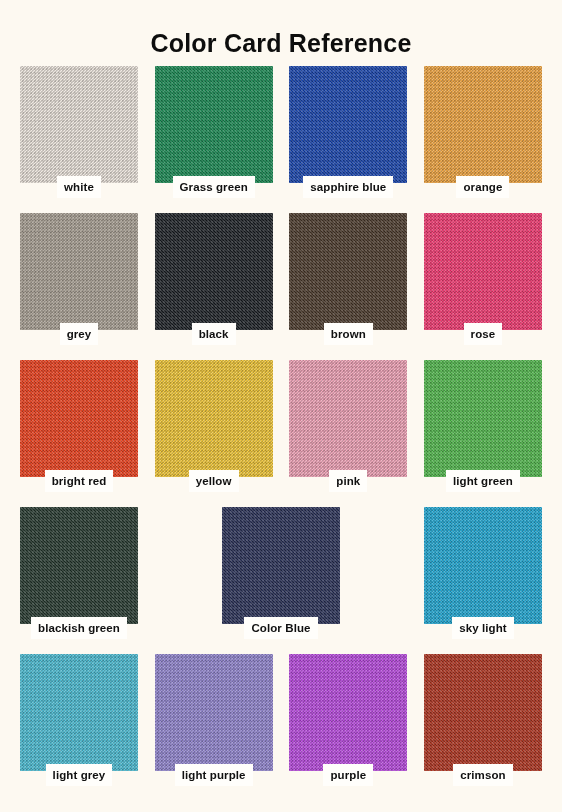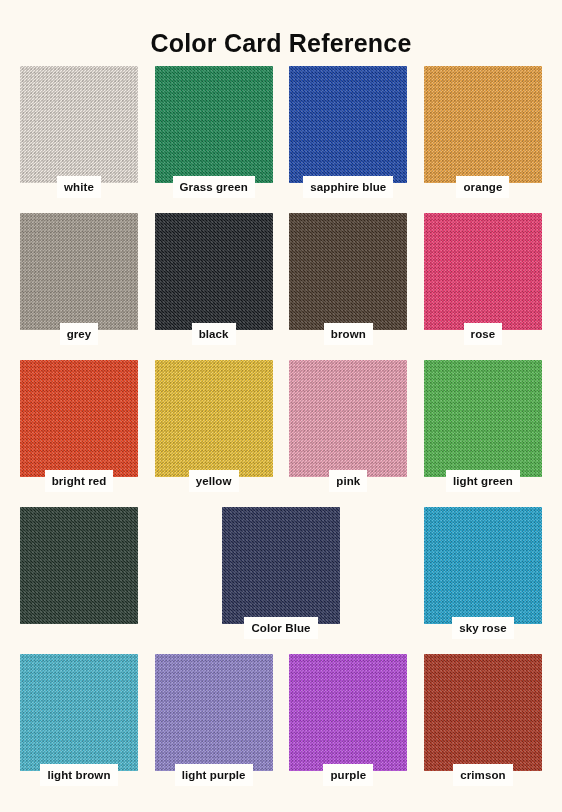--- a/index.html
+++ b/index.html
@@ -185,39 +185,42 @@
         <div class="swatch-cell">
           <div class="swatch-chip" style="background: rgb(76, 184, 71);"></div>
           <div class="swatch-label-wrap">
             <span class="swatch-label">light green</span>
           </div>
         </div>
       </div>
       <div class="swatch-row">
         <div class="swatch-cell">
           <div class="swatch-chip" style="background: rgb(31, 51, 40);"></div>
+          <div class="swatch-label-wrap">
+            <span class="swatch-label">blackish green</span>
+          </div>
         </div>
         <div class="swatch-cell">
           <div class="swatch-chip" style="background: rgb(35, 42, 82);"></div>
           <div class="swatch-label-wrap">
             <span class="swatch-label">Color Blue</span>
           </div>
         </div>
         <div class="swatch-cell">
           <div class="swatch-chip" style="background: rgb(24, 166, 212);"></div>
           <div class="swatch-label-wrap">
-            <span class="swatch-label">sky rose</span>
+            <span class="swatch-label">sky light</span>
           </div>
         </div>
       </div>
       <div class="swatch-row">
         <div class="swatch-cell">
           <div class="swatch-chip" style="background: rgb(69, 188, 212);"></div>
           <div class="swatch-label-wrap">
-            <span class="swatch-label">light brown</span>
+            <span class="swatch-label">light grey</span>
           </div>
         </div>
         <div class="swatch-cell">
           <div class="swatch-chip" style="background: rgb(143, 130, 207);"></div>
           <div class="swatch-label-wrap">
             <span class="swatch-label">light purple</span>
           </div>
         </div>
         <div class="swatch-cell">
           <div class="swatch-chip" style="background: rgb(184, 67, 224);"></div>

